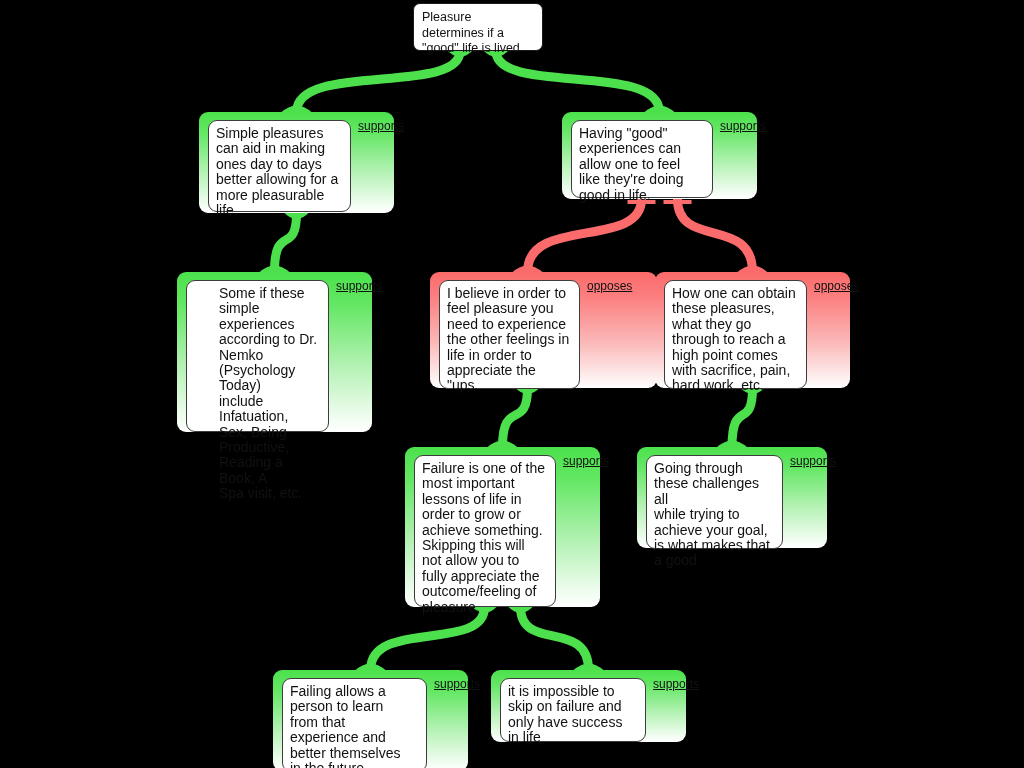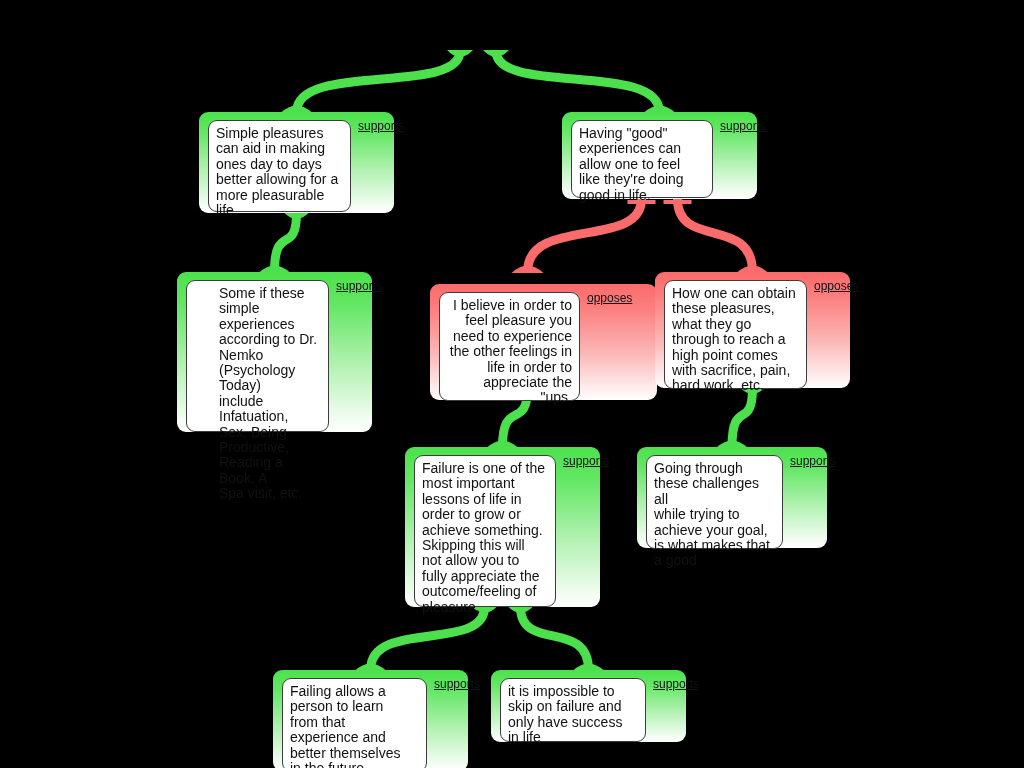--- a/index.html
+++ b/index.html
@@ -97,20 +97,25 @@
         <path d="M 484.5 607 C 484.5 652.5, 370.5 618.5, 370.5 670" fill="none" stroke="#4ce14c" stroke-width="9" stroke-linecap="butt"></path>
         <path d="M 354.5 671 Q 370.5 656 386.5 671 Z" fill="#4ce14c"></path>
         <path d="M 471.5 606 Q 484.5 620 497.5 606 Z" fill="#4ce14c"></path>
       </g>
       <g>
         <path d="M 520.5 607 C 520.5 652.5, 588.5 618.5, 588.5 670" fill="none" stroke="#4ce14c" stroke-width="9" stroke-linecap="butt"></path>
         <path d="M 572.5 671 Q 588.5 656 604.5 671 Z" fill="#4ce14c"></path>
         <path d="M 507.5 606 Q 520.5 620 533.5 606 Z" fill="#4ce14c"></path>
       </g>
     </svg>
+<div class="node root" style="left: 413px; top: 3px; width: 130px; height: 48px;">
+      <div class="text">Pleasure
+determines if a
+"good" life is lived.</div>
+    </div>
     <div class="node claim supports" style="left: 199px; top: 112px; width: 195px; height: 101px;">
       <div class="card" style="width: 143px; height: 92px;">
         <div class="text">Simple pleasures
 can aid in making
 ones day to days
 better allowing for a
 more pleasurable
 life.</div>
       </div>
       <div class="rel" style="left: 159px;">supports</div>
@@ -133,21 +138,21 @@
 Nemko
 (Psychology Today)
 include Infatuation,
 Sex, Being
 Productive,
 Reading a Book, A
 Spa visit, etc.</div>
       </div>
       <div class="rel" style="left: 159px;">supports</div>
     </div>
-    <div class="node claim opposes" style="left: 430px; top: 284px; width: 227px; height: 116px; text-align: right;">
+    <div class="node claim opposes" style="left: 430px; top: 272px; width: 227px; height: 116px;">
       <div class="card" style="width: 141px; height: 109px;">
         <div class="text">I believe in order to
 feel pleasure you
 need to experience
 the other feelings in
 life in order to
 appreciate the
 "ups.</div>
       </div>
       <div class="rel" style="left: 157px;">opposes</div>

